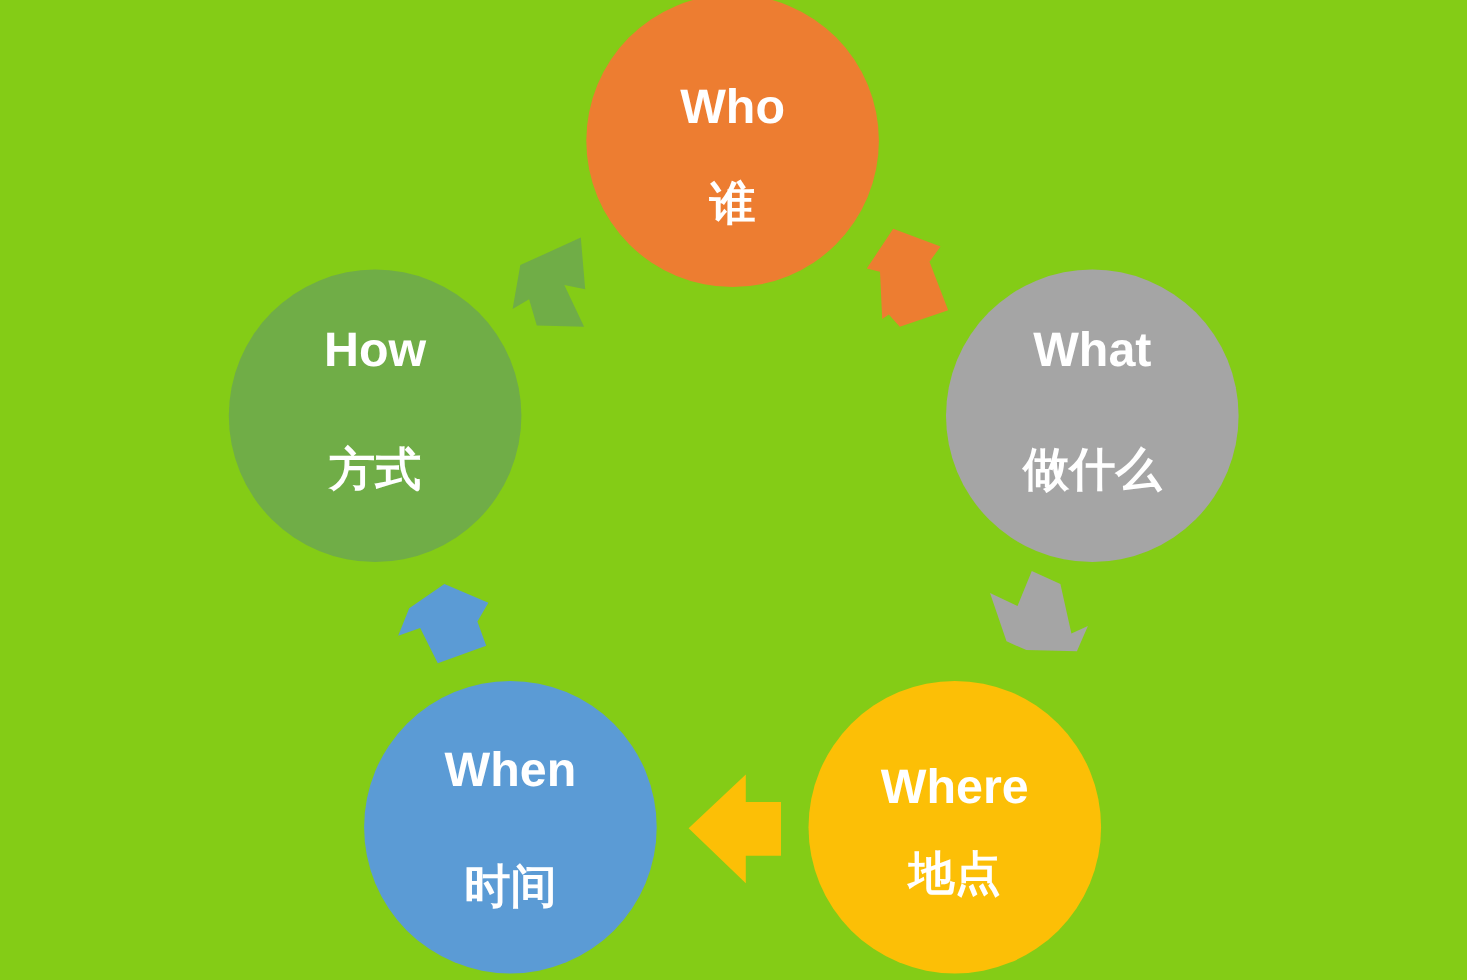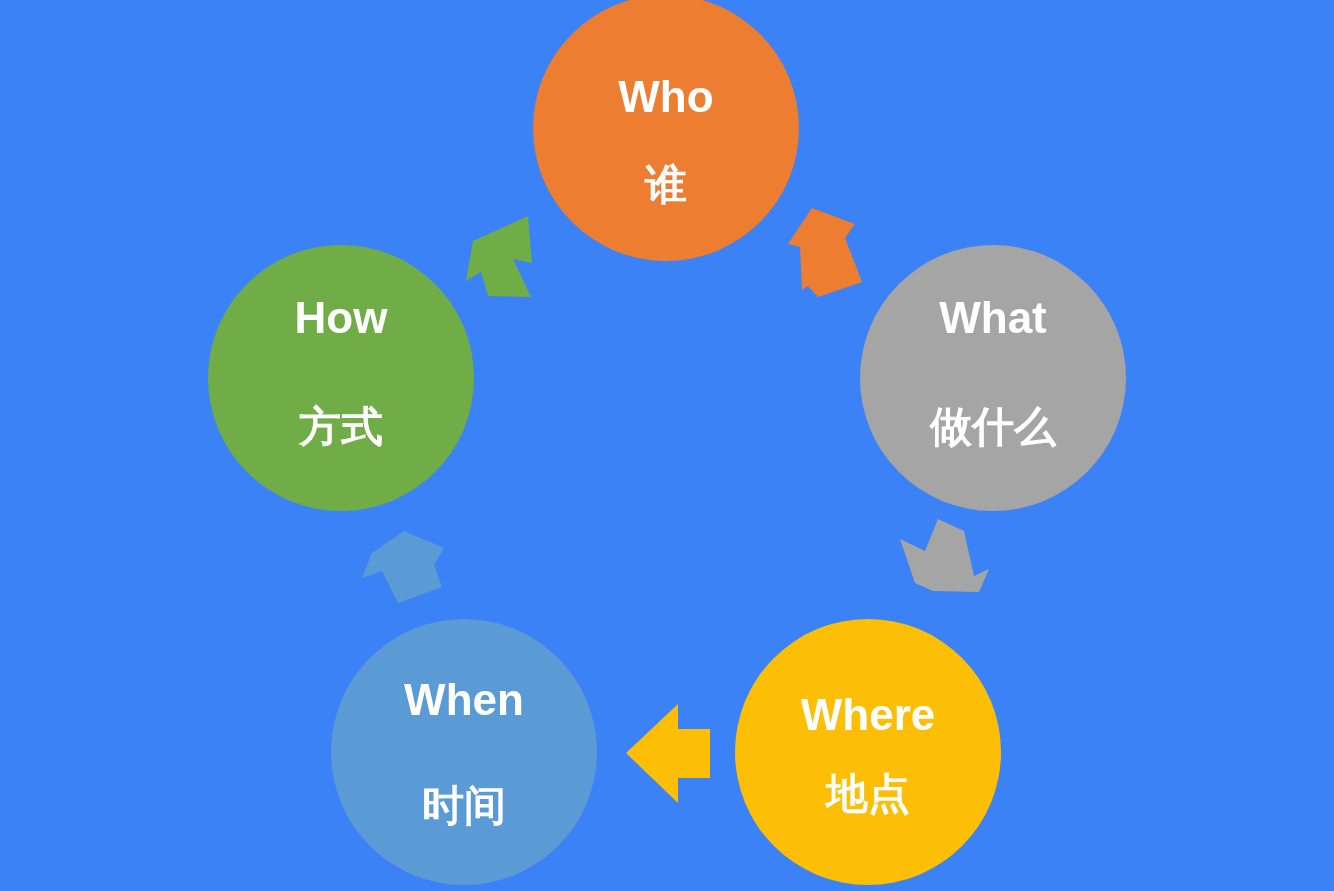--- a/index.html
+++ b/index.html
@@ -37,21 +37,21 @@
   .node-label-zh {
     font-family: "Liberation Sans", "DejaVu Sans", sans-serif;
     font-weight: bold;
     font-size: 42px;
     fill: #ffffff;
   }
 </style>
 </head>
 <body>
 
-<div id="diagram-stage" style="background: #3b82f6;">
+<div id="diagram-stage" style="background: #84cc16;">
 
   <svg id="cycle-svg" viewBox="0 0 1334 891" xmlns="http://www.w3.org/2000/svg">
 
     <g>
       <polygon id="arrow-0-shape" points="812,208 855,224 845,238 862,282 818,297 808,286 802,290 800,247 788,244" fill="#ED7D31"></polygon>
     </g>
 
     <g>
       <polygon id="arrow-1-shape" points="964,531 974,576 989,569 979,592 933,591 915,583 900,539 925,551 938,519" fill="#A5A5A5"></polygon>
     </g>

